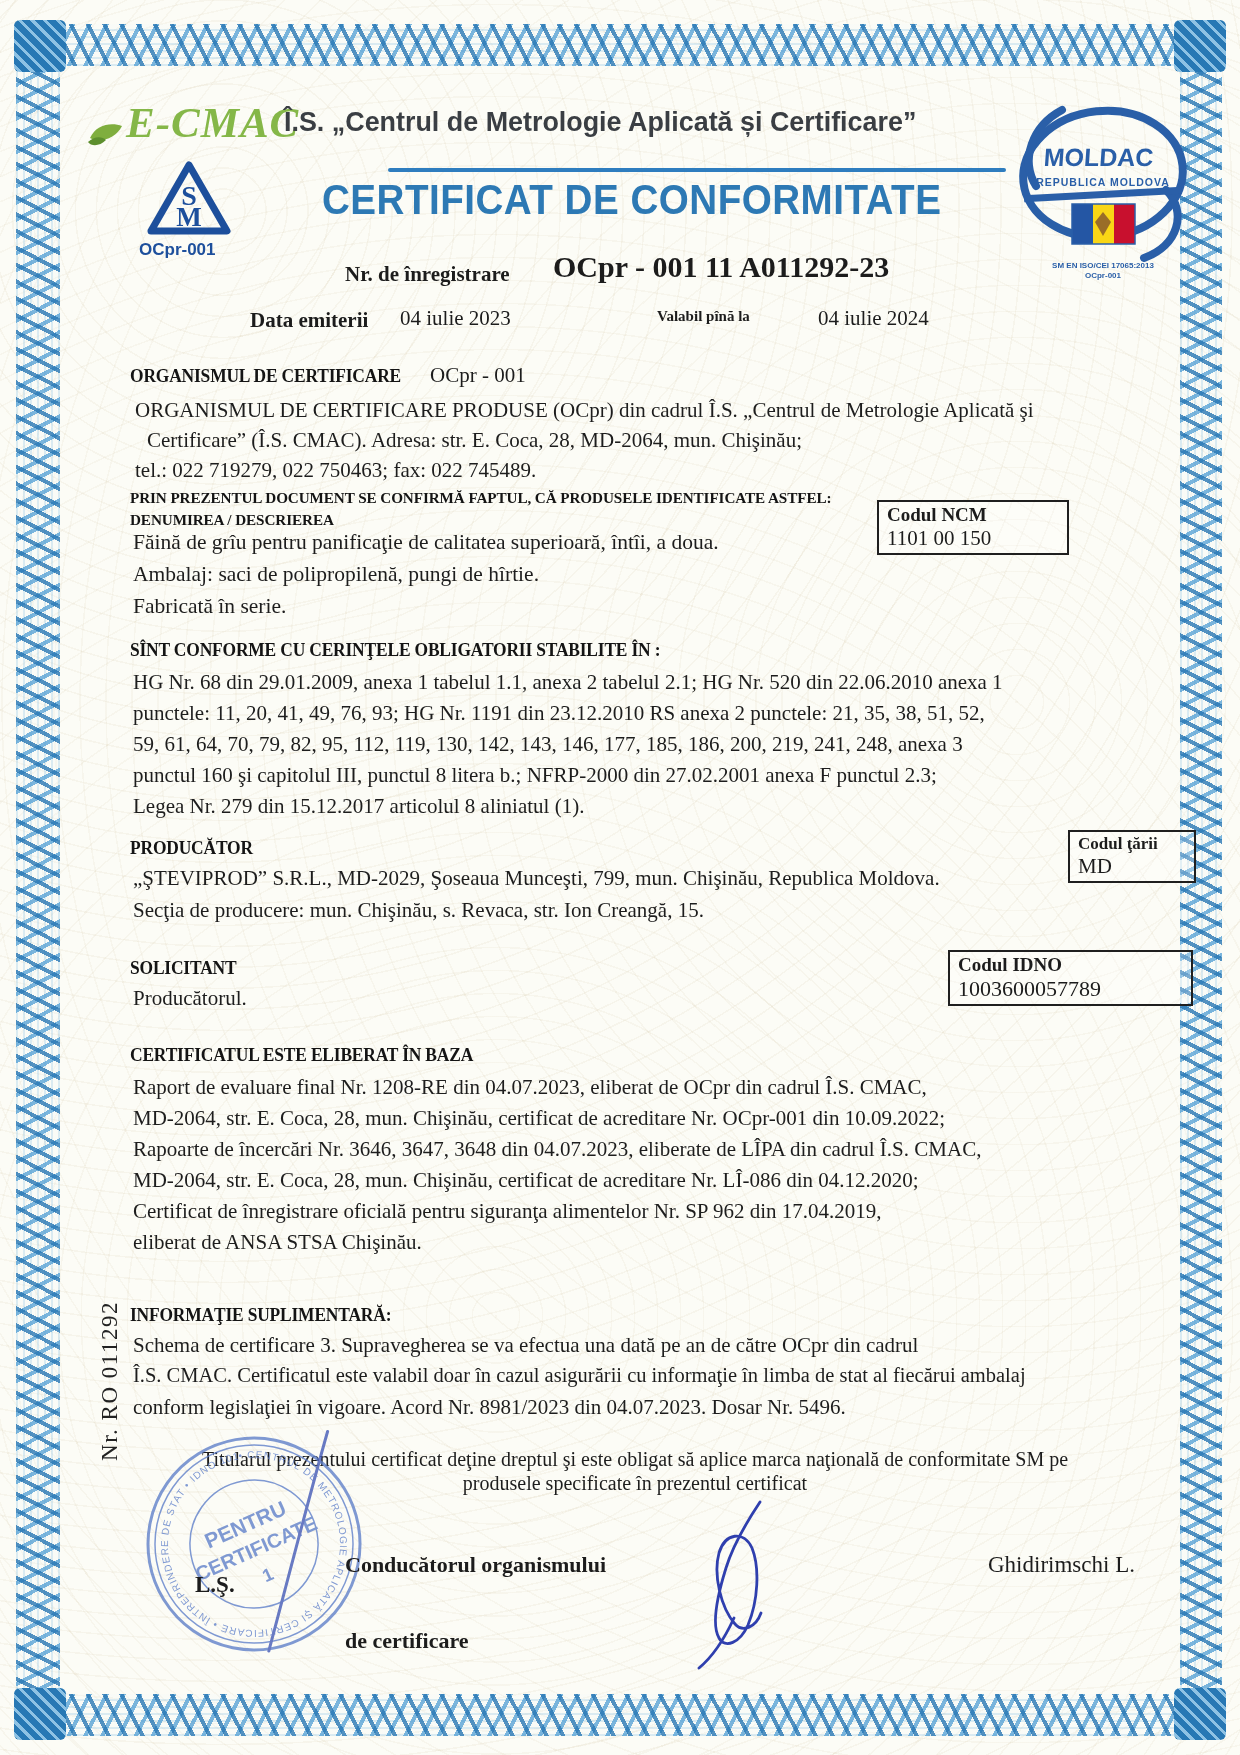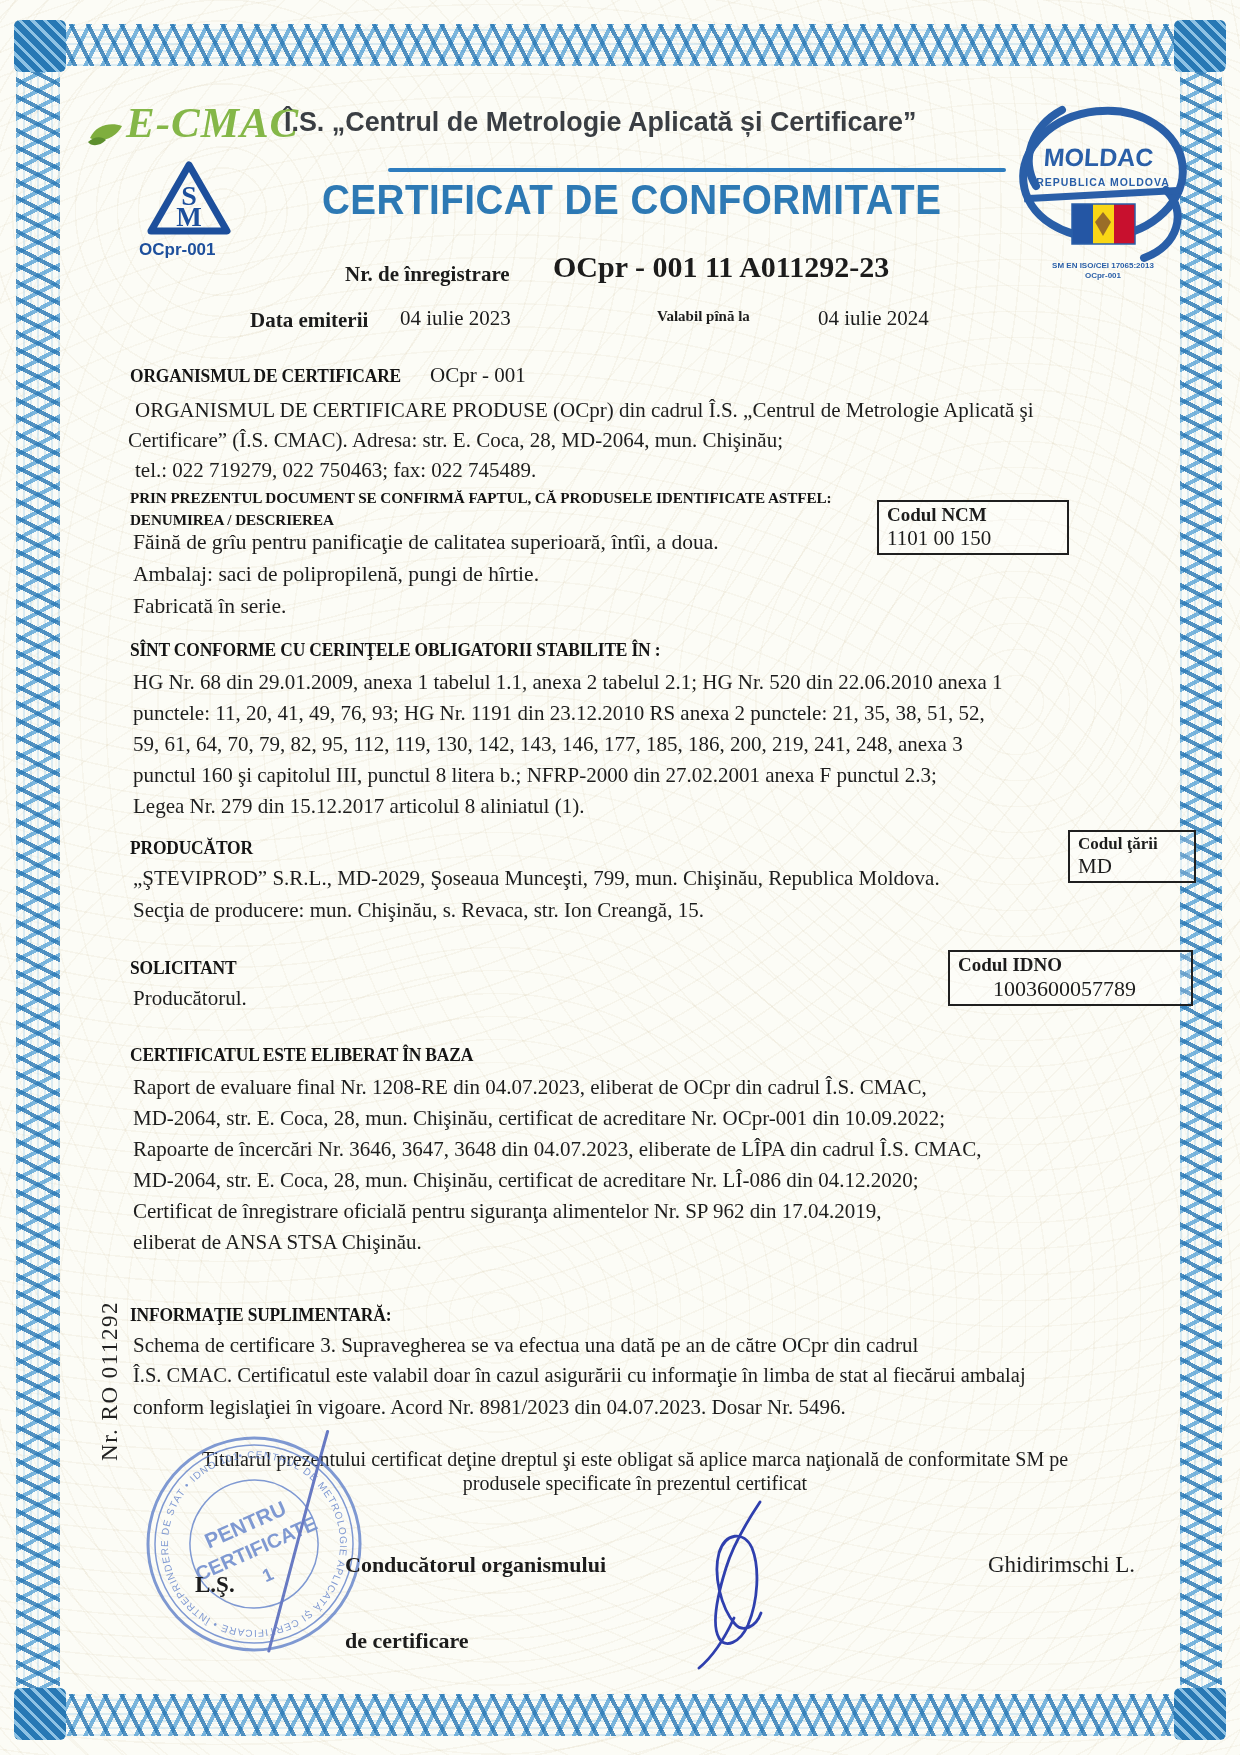--- a/index.html
+++ b/index.html
@@ -109,21 +109,21 @@
   <div class="abs serif b" style="left:553px;top:250px;font-size:30px;">OCpr - 001 11 A011292-23</div>
 
   <div class="abs serif b" style="left:250px;top:308px;font-size:21px;">Data emiterii</div>
   <div class="abs serif" style="left:400px;top:306px;font-size:21px;">04 iulie 2023</div>
   <div class="abs serif b" style="left:657px;top:308px;font-size:15px;">Valabil pînă la</div>
   <div class="abs serif" style="left:818px;top:306px;font-size:21px;">04 iulie 2024</div>
 
   <div class="abs sec-head serif" style="left:130px;top:366px;">ORGANISMUL DE CERTIFICARE</div>
   <div class="abs serif" style="left:430px;top:363px;font-size:21px;">OCpr - 001</div>
   <div class="abs body-line" style="left:135px;top:398px;">ORGANISMUL DE CERTIFICARE PRODUSE (OCpr) din cadrul Î.S. „Centrul de Metrologie Aplicată şi</div>
-  <div class="abs body-line" style="left:128px;top:428px;text-align:center;">Certificare” (Î.S. CMAC). Adresa: str. E. Coca, 28, MD-2064, mun. Chişinău;</div>
+  <div class="abs body-line" style="left:147px;top:428px;text-align:center;">Certificare” (Î.S. CMAC). Adresa: str. E. Coca, 28, MD-2064, mun. Chişinău;</div>
   <div class="abs body-line" style="left:135px;top:458px;">tel.: 022 719279, 022 750463; fax: 022 745489.</div>
 
   <div class="abs small-head serif" style="left:130px;top:489px;">PRIN  PREZENTUL DOCUMENT SE CONFIRMĂ FAPTUL, CĂ PRODUSELE IDENTIFICATE ASTFEL:</div>
   <div class="abs small-head serif" style="left:130px;top:511px;">DENUMIREA / DESCRIEREA</div>
 
   <div class="code-box" style="left:877px;top:500px;width:172px;">
     <div class="cb-label serif">Codul NCM</div>
     <div class="cb-value serif">1101 00 150</div>
   </div>
 
@@ -143,21 +143,21 @@
   <div class="abs body-line" style="left:133px;top:898px;">Secţia de producere: mun. Chişinău, s. Revaca, str. Ion Creangă, 15.</div>
   <div class="code-box" style="left:1068px;top:830px;width:108px;">
     <div class="cb-label serif" style="font-size:17px;">Codul ţării</div>
     <div class="cb-value serif">MD</div>
   </div>
 
   <div class="abs sec-head serif" style="left:130px;top:958px;">SOLICITANT</div>
   <div class="abs body-line" style="left:133px;top:986px;">Producătorul.</div>
   <div class="code-box" style="left:948px;top:950px;width:225px;">
     <div class="cb-label serif">Codul IDNO</div>
-    <div class="cb-value serif" style="font-size:22px;margin-left:35px;">1003600057789</div>
+    <div class="cb-value serif" style="font-size:22px;">1003600057789</div>
   </div>
 
   <div class="abs sec-head serif" style="left:130px;top:1045px;">CERTIFICATUL ESTE ELIBERAT ÎN BAZA</div>
   <div class="abs body-line" style="left:133px;top:1075px;">Raport de evaluare final Nr. 1208-RE din 04.07.2023, eliberat de OCpr din cadrul Î.S. CMAC,</div>
   <div class="abs body-line" style="left:133px;top:1106px;">MD-2064, str. E. Coca, 28, mun. Chişinău, certificat de acreditare Nr. OCpr-001 din 10.09.2022;</div>
   <div class="abs body-line" style="left:133px;top:1137px;">Rapoarte de încercări Nr. 3646, 3647, 3648 din 04.07.2023, eliberate de LÎPA din cadrul Î.S. CMAC,</div>
   <div class="abs body-line" style="left:133px;top:1168px;">MD-2064, str. E. Coca, 28, mun. Chişinău, certificat de acreditare Nr. LÎ-086 din  04.12.2020;</div>
   <div class="abs body-line" style="left:133px;top:1199px;">Certificat de înregistrare oficială pentru siguranţa alimentelor Nr. SP 962 din 17.04.2019,</div>
   <div class="abs body-line" style="left:133px;top:1230px;">eliberat de ANSA STSA Chişinău.</div>
 

